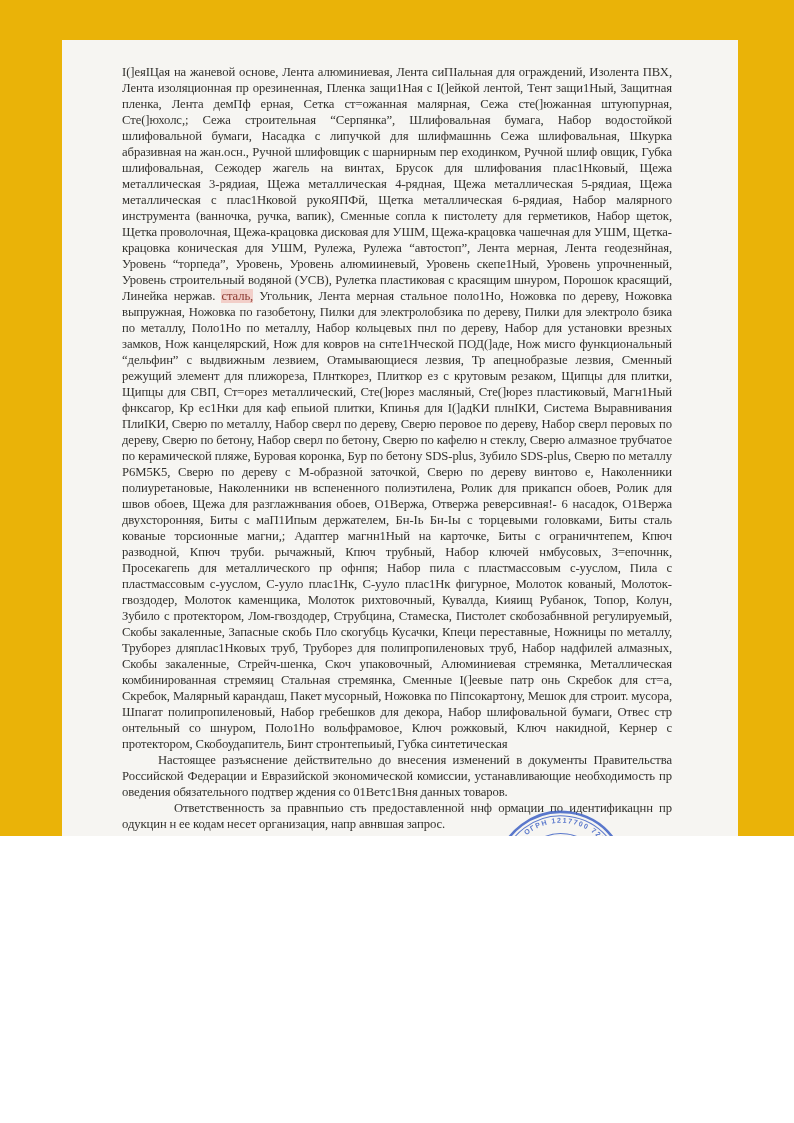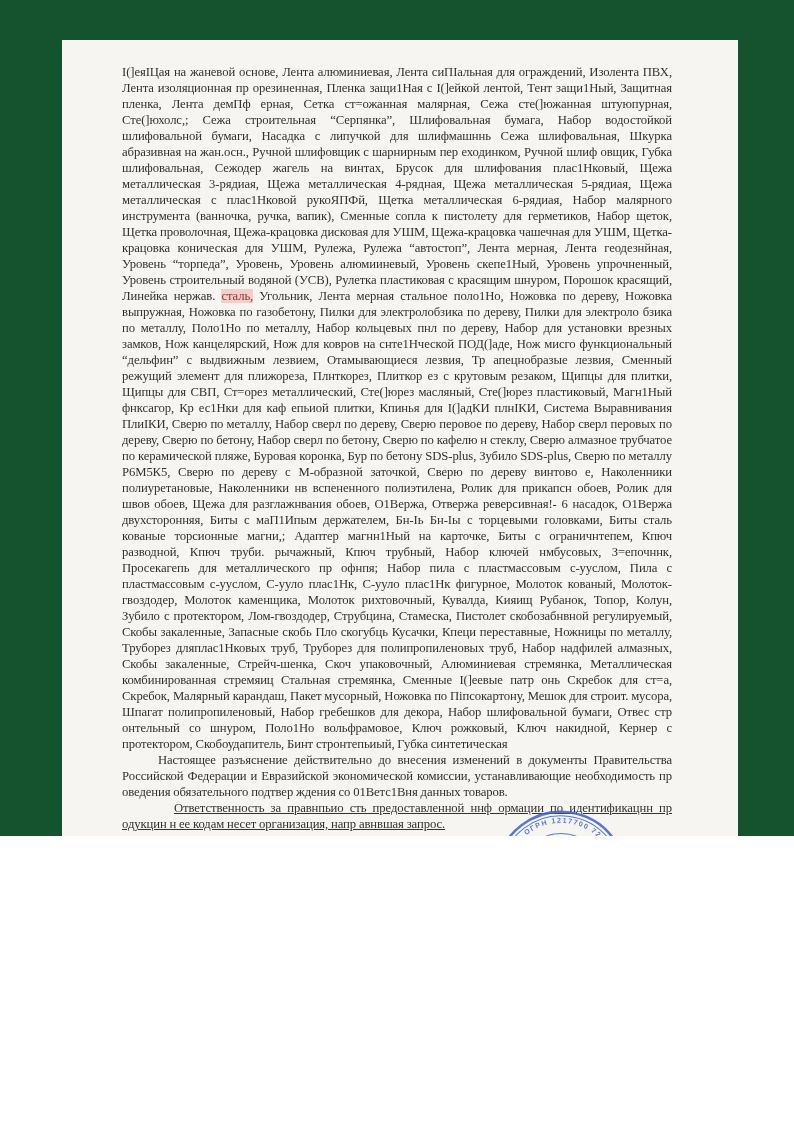--- a/index.html
+++ b/index.html
@@ -1,24 +1,24 @@
 <!DOCTYPE html>
 <html lang="ru"><head>
 <meta charset="utf-8">
 <style>
   html,body{margin:0;padding:0;background:#ffffff;}
-  .page{position:relative;width:794px;height:836px;background:#14532d;overflow:hidden;
+  .page{position:relative;width:794px;height:836px;background:#eab308;overflow:hidden;
         font-family:"Liberation Serif", serif;color:#33322e;}
   .scan{position:absolute;left:62px;top:40px;width:676px;height:906px;box-sizing:border-box;
         padding:24px 66px 0 60px;
         background:linear-gradient(#f6f5f2 90%, rgba(246,245,242,0) 100%);}
   .list,.para{margin:0;font-size:12.7px;line-height:16px;text-align:justify;
         letter-spacing:-0.1px;word-spacing:-0.2px;}
   .para{text-indent:36px;}
-  .para.resp{text-indent:52px;text-decoration:underline;}
+  .para.resp{text-indent:52px;}
   .hl{background:#f2cfc9;color:#8b3a32;}
   .sig-block{margin-top:6px;font-size:13.2px;line-height:17.5px;}
   .scribble{position:absolute;left:188px;top:816px;width:270px;color:#44444e;}
   .scr-top{font-style:italic;font-size:21px;text-align:center;
         transform:rotate(-4deg) skewX(-12deg);font-family:"DejaVu Serif", serif;}
   .scr-line{border-bottom:1.6px solid #585862;margin-top:-5px;transform:rotate(-0.6deg);}
   .scr-bottom{text-align:center;font-size:12px;letter-spacing:1px;margin-top:-1px;}
   .signer-name{position:absolute;left:473px;top:828px;font-size:10px;color:#2e2d29;z-index:1;}
   .stamp{position:absolute;left:430px;top:768px;width:138px;height:138px;opacity:0.85;z-index:2;
         pointer-events:none;}

